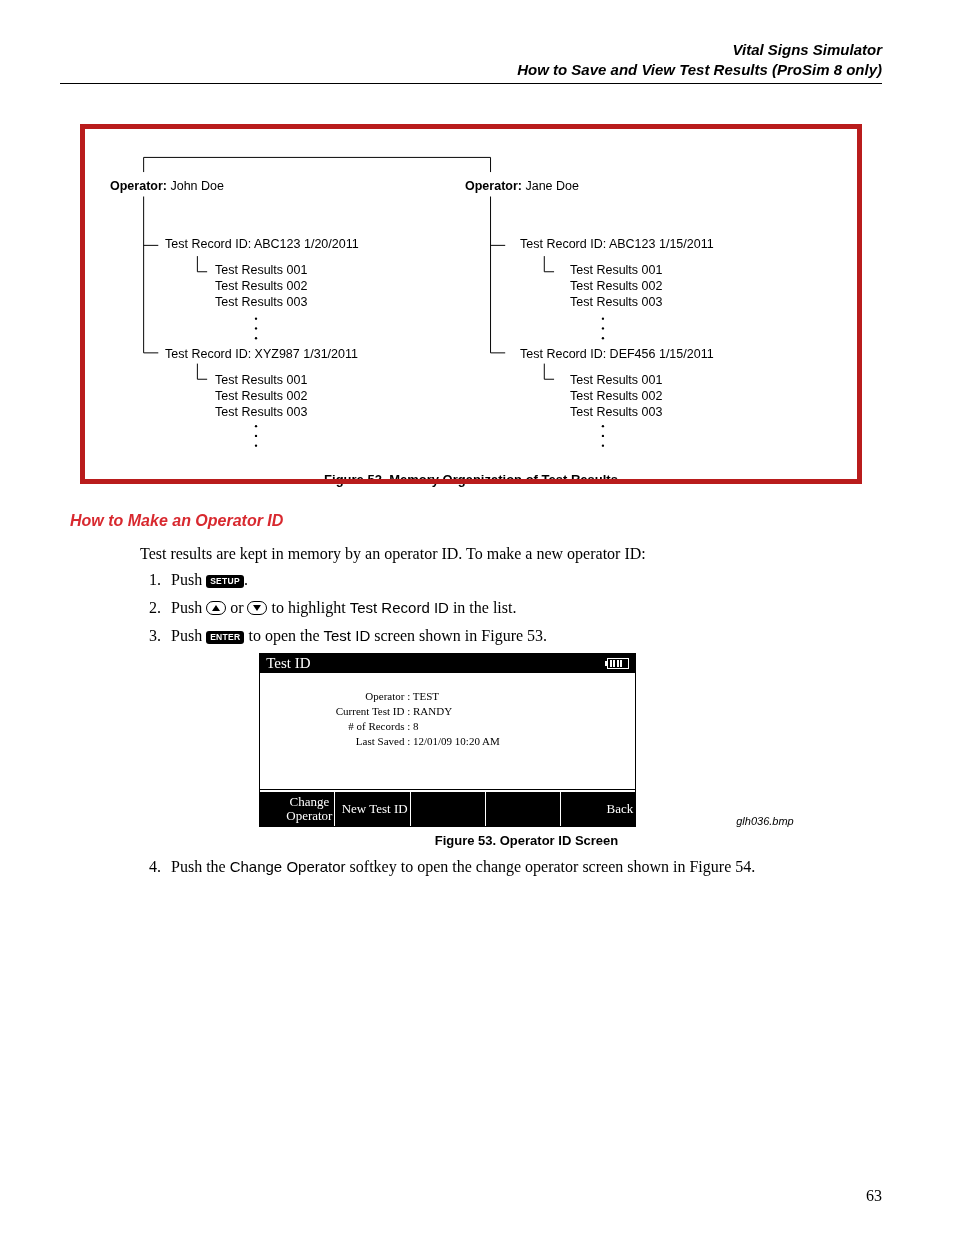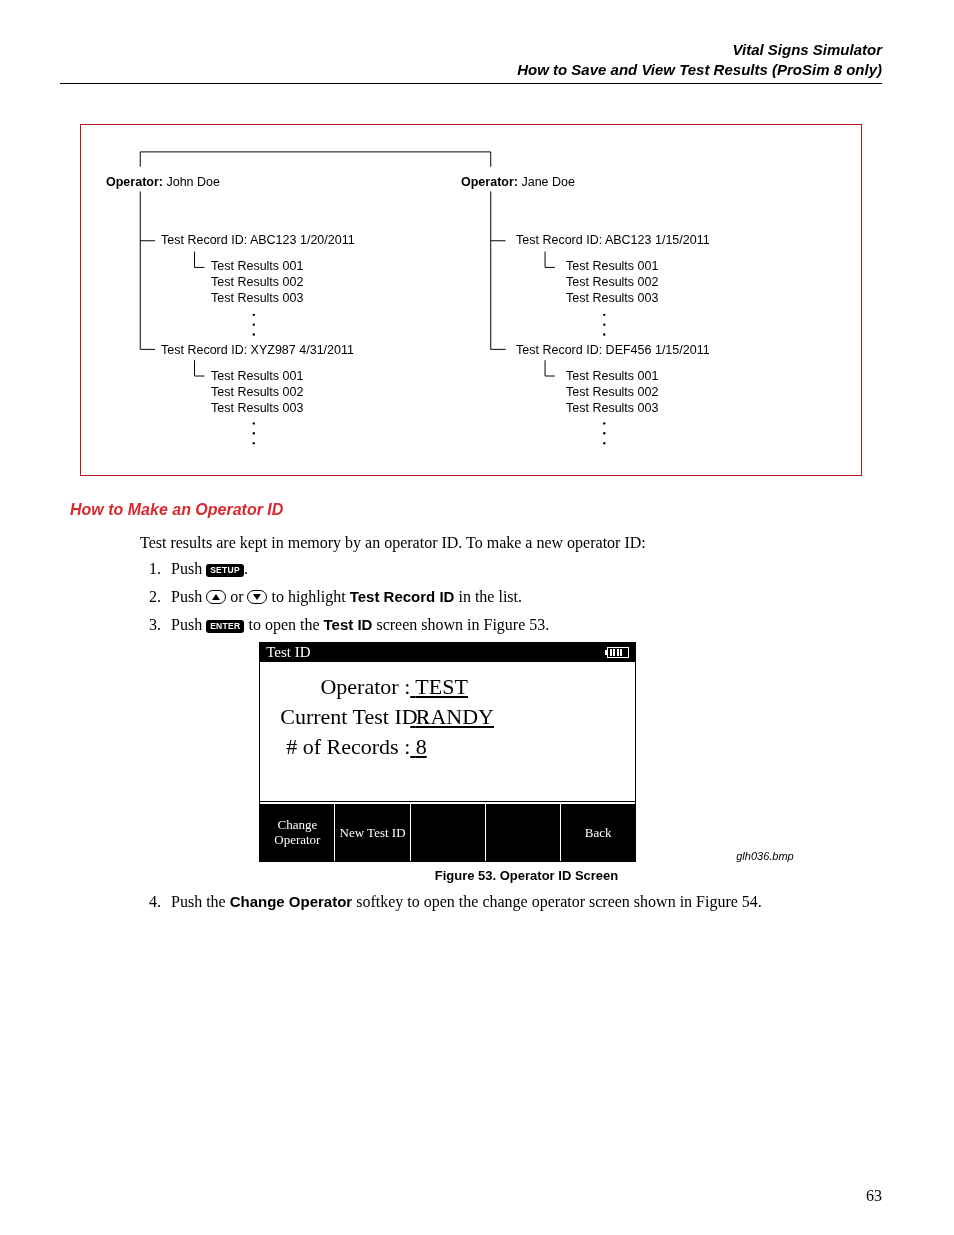--- a/index.html
+++ b/index.html
@@ -32,21 +32,21 @@
     margin: 4px 0 25px 0;
     border: none;
     border-top: 1.5px solid #000;
   }
   .fig52-wrap {
     position: relative;
     margin-left: 20px;
     margin-right: 20px;
   }
   .fig52-box {
-    border: 1px solid #b91c1c;
+    border: 5px solid #b91c1c;
     height: 350px;
     position: relative;
     font-size: 12.5px;
     margin-top: 40px;
   }
   .fig52-box svg {
     position: absolute;
     left: 0; top: 0;
     width: 100%; height: 100%;
   }
@@ -134,21 +134,21 @@
     border-left: 4px solid transparent;
     border-right: 4px solid transparent;
     border-bottom: 6px solid #000;
   }
   .arrowbtn.down::after {
     top: 3px;
     border-left: 4px solid transparent;
     border-right: 4px solid transparent;
     border-top: 6px solid #000;
   }
-  .bold { font-weight: bold; font-family: Arial, sans-serif; font-size: 15px; text-align: center;}
+  .bold { font-weight: normal; font-family: Arial, sans-serif; font-size: 15px; text-align: center;}
 
   
   .screen53-wrap {
     text-align: center;
     margin-top: 8px;
     position: relative;
   }
   .screen53 {
     display: inline-block;
     width: 375px;
@@ -174,43 +174,42 @@
     border: 1px solid #fff;
     position: relative;
   }
   .batt::before {
     content: ""; position: absolute; left: -3px; top: 1.5px;
     width: 2px; height: 5px; background: #fff;
   }
   .batt span { display:inline-block; width:2px; height:7px; background:#fff; margin:1px 0 0 1.5px; vertical-align: top;}
   .screen53 .content {
     font-family: "Times New Roman", serif;
-    font-size: 22px;
-    padding: 10px 10px 40px 20px;
+    font-size: 11px;
+    padding: 16px 10px 40px 20px;
     line-height: 1.35;
-    text-decoration: underline;
   }
   .screen53 .row { white-space: nowrap; }
   .screen53 .lbl { display:inline-block; width: 130px; text-align: right; }
   .screen53 .softrow {
     display: flex;
     background: #000;
     color: #fff;
     font-family: "Times New Roman", serif;
     font-size: 13px;
   }
   .screen53 .softrow .sk {
     flex: 1;
     border-right: 1px solid #fff;
     text-align: center;
-    padding: 14px 2px;
+    padding: 3px 2px;
     line-height: 1.1;
     display: flex;
     align-items: center;
-    justify-content: center;
+    justify-content: flex-end;
     font-family: Liberation Serif, serif;
   }
   .screen53 .softrow .sk:last-child { border-right: none; }
   .screen53 .content-border { border-top: 1px solid #000; height: 2px; background: #fff; }
   .eps53 {
     display: inline-block;
     font-size: 11px;
     font-family: Arial, sans-serif;
     vertical-align: bottom;
     margin-left: 100px;
@@ -280,35 +279,36 @@
             <circle cx="530" cy="310" r="1.2"></circle>
             <circle cx="530" cy="320" r="1.2"></circle>
         </g>
       </svg>
 
       <div class="fig52-text" style="left:25px; top:50px;"><b>Operator:</b> <span>John Doe</span></div>
       <div class="fig52-text" style="left:80px; top:108px;">Test Record ID: ABC123 1/20/2011</div>
       <div class="fig52-text" style="left:130px; top:134px;">Test Results 001</div>
       <div class="fig52-text" style="left:130px; top:150px;">Test Results 002</div>
       <div class="fig52-text" style="left:130px; top:166px;">Test Results 003</div>
-      <div class="fig52-text" style="left:80px; top:218px;">Test Record ID: XYZ987 4/31/2011</div>
+      <div class="fig52-text" style="left:80px; top:218px;">Test Record ID: XYZ987 1/31/2011</div>
       <div class="fig52-text" style="left:130px; top:244px;">Test Results 001</div>
       <div class="fig52-text" style="left:130px; top:260px;">Test Results 002</div>
       <div class="fig52-text" style="left:130px; top:276px;">Test Results 003</div>
 
       <div class="fig52-text" style="left:380px; top:50px;"><b>Operator:</b> <span>Jane Doe</span></div>
       <div class="fig52-text" style="left:435px; top:108px;">Test Record ID: ABC123 1/15/2011</div>
       <div class="fig52-text" style="left:485px; top:134px;">Test Results 001</div>
       <div class="fig52-text" style="left:485px; top:150px;">Test Results 002</div>
       <div class="fig52-text" style="left:485px; top:166px;">Test Results 003</div>
       <div class="fig52-text" style="left:435px; top:218px;">Test Record ID: DEF456 1/15/2011</div>
       <div class="fig52-text" style="left:485px; top:244px;">Test Results 001</div>
       <div class="fig52-text" style="left:485px; top:260px;">Test Results 002</div>
       <div class="fig52-text" style="left:485px; top:276px;">Test Results 003</div>
     </div>
+    <div class="fig-caption">Figure 52. Memory Organization of Test Results</div>
   </div>
 
   <div class="section-head">How to Make an Operator ID</div>
   <div class="body-text">Test results are kept in memory by an operator ID. To make a new operator ID:</div>
 
   <ol class="steps">
     <li>
       <span>Push </span><span class="keycap">SETUP</span><span>.</span>
     </li>
     <li>
@@ -320,20 +320,21 @@
       <div class="screen53-wrap">
         <div class="screen53">
           <div class="titlebar">
             <span>Test ID</span>
             <span class="batt"><span></span><span></span><span></span><span></span></span>
           </div>
           <div class="content">
             <div class="row"><span class="lbl">Operator :</span> <span>TEST</span></div>
             <div class="row"><span class="lbl">Current Test ID :</span> <span>RANDY</span></div>
             <div class="row"><span class="lbl"># of Records :</span> <span>8</span></div>
+            <div class="row"><span class="lbl">Last Saved :</span> <span>12/01/09 10:20 AM</span></div>
           </div>
           <div class="content-border"></div>
           <div class="softrow">
             <div class="sk">
                 <span style="display:block">Change<br>Operator</span>
               </div>
             <div class="sk">
                 <span style="display:block">New Test ID</span>
               </div>
             <div class="sk"></div>

